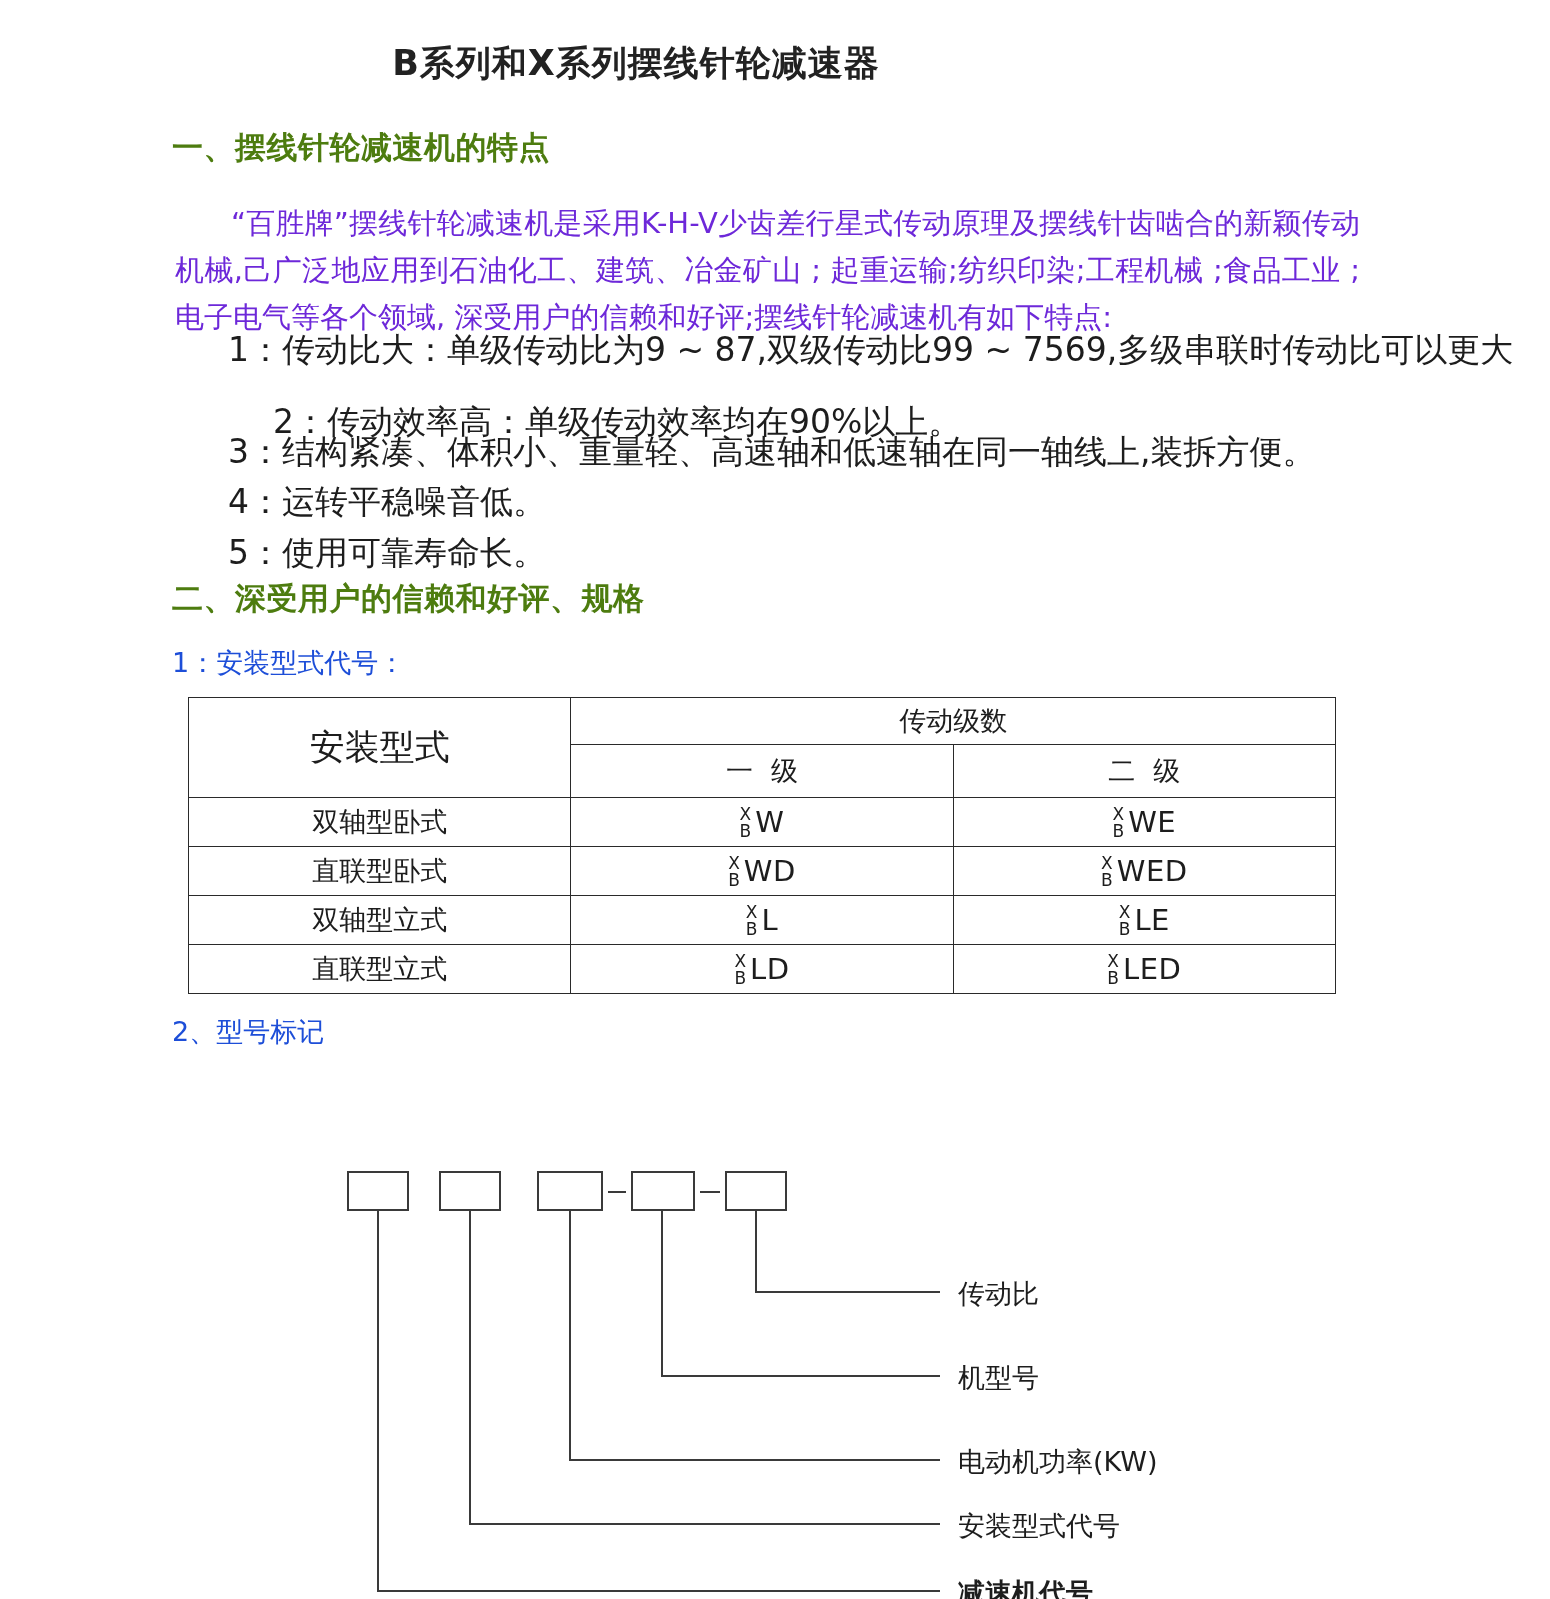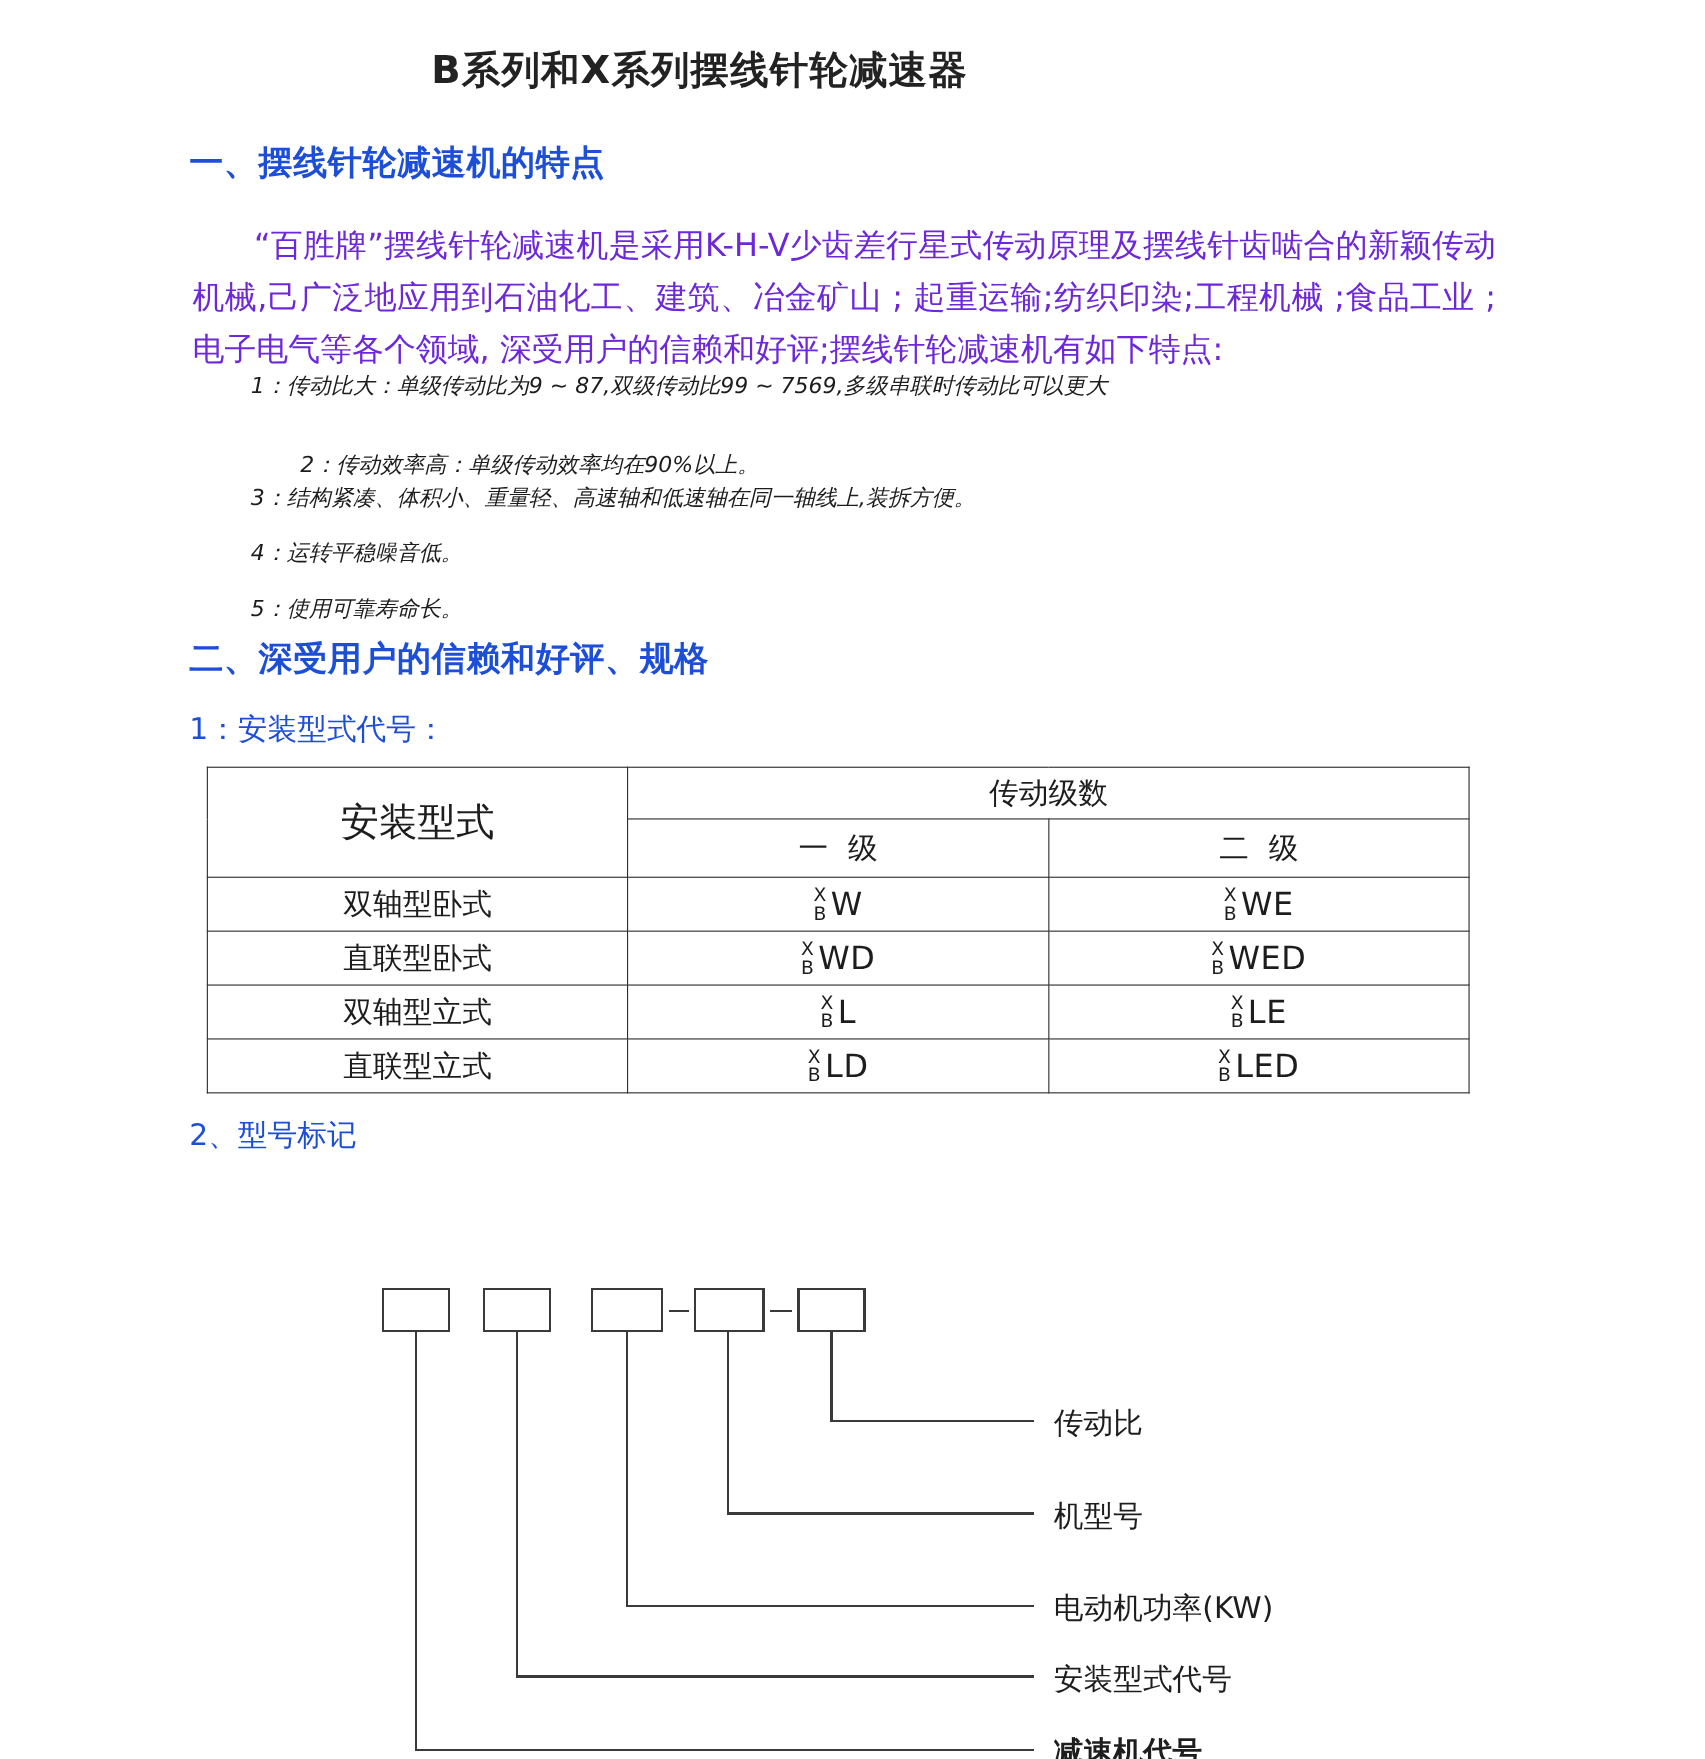--- a/index.html
+++ b/index.html
@@ -35,21 +35,21 @@
     color: #222;
   }
 
   
   .section-heading {
     position: absolute;
     left: 172px;
     font-size: 31px;
     font-weight: bold;
     letter-spacing: 0.5px;
-    color: #1d4ed8;
+    color: #4d7c0f;
   }
   #sec1-heading { top: 127px; }
   #sec2-heading { top: 578px; }
 
   
   .para {
     position: absolute;
     left: 175px;
     width: 1185px;
     font-size: 29px;
@@ -61,25 +61,24 @@
   }
   #intro-para {
     top: 188px;
     text-indent: 56px;
   }
 
   
   .feature-item {
     position: absolute;
     left: 228px;
-    font-size: 20px;
+    font-size: 33px;
     line-height: 34px;
     white-space: nowrap;
     color: #1d1d1d;
-    font-style: italic;
   }
   #feature-0 { top: 333px; }
   #feature-1 { top: 405px; margin-left: 45px; }
   #feature-2 { top: 435px; }
   #feature-3 { top: 485px; }
   #feature-4 { top: 536px; }
 
   
   .sub-label {
     position: absolute;

